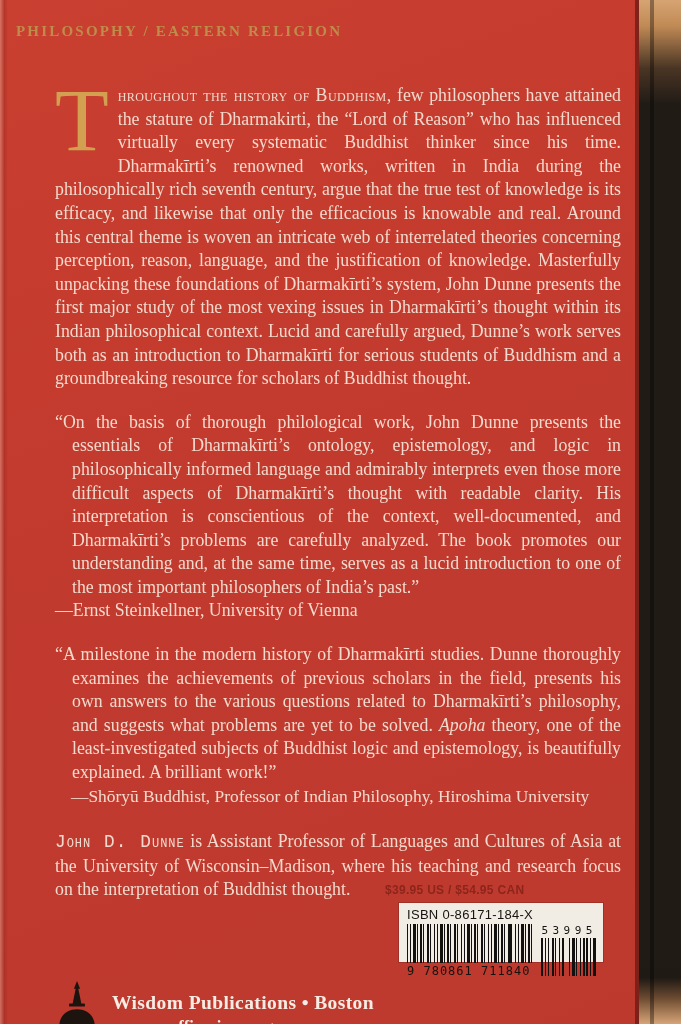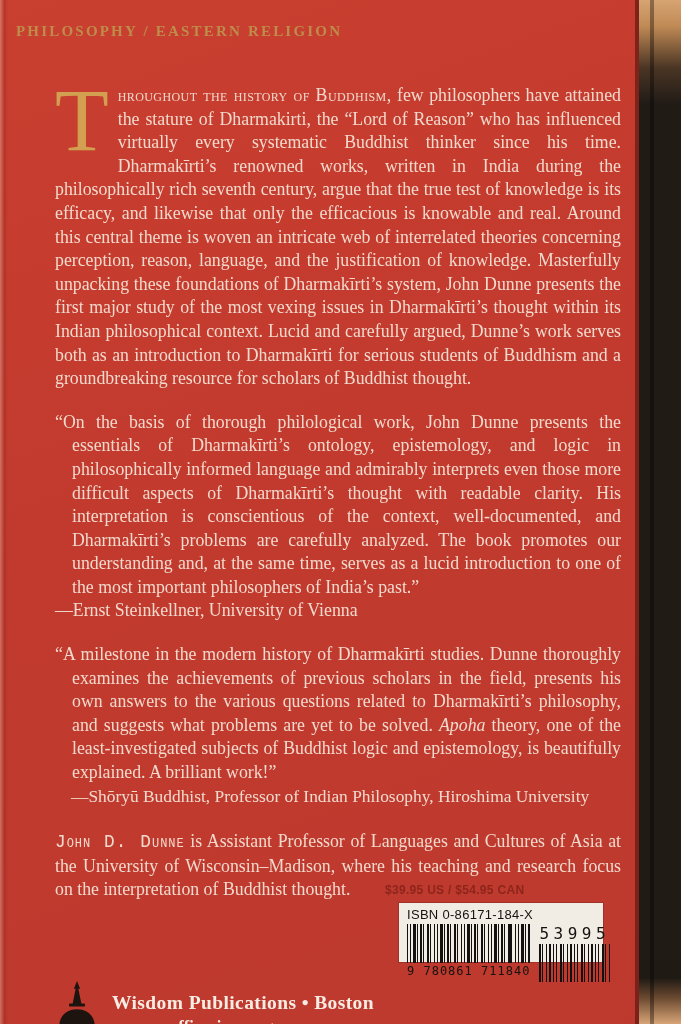--- a/index.html
+++ b/index.html
@@ -82,21 +82,21 @@
       #131110 10px 11px,transparent 11px 13.5px);
   }
   .ean-digits{
     margin-top:1px;
     font-family:"DejaVu Sans Mono","Liberation Mono",monospace;
     font-size:12px;letter-spacing:1px;white-space:nowrap;
   }
   .supp{margin-left:9px;flex:1;}
   .supp-digits{
     font-family:"DejaVu Sans Mono","Liberation Mono",monospace;
-    font-size:16px;letter-spacing:4.5px;text-align:center;
+    font-size:11px;letter-spacing:4.5px;text-align:center;
     margin-bottom:1px;
   }
   .supp-bars{
     height:38px;margin-top:1px;
     background:repeating-linear-gradient(90deg,
       #131110 0 2px,transparent 2px 3.5px,
       #131110 3.5px 4.5px,transparent 4.5px 7px,
       #131110 7px 8px,transparent 8px 10.5px);
   }
   .publisher{

